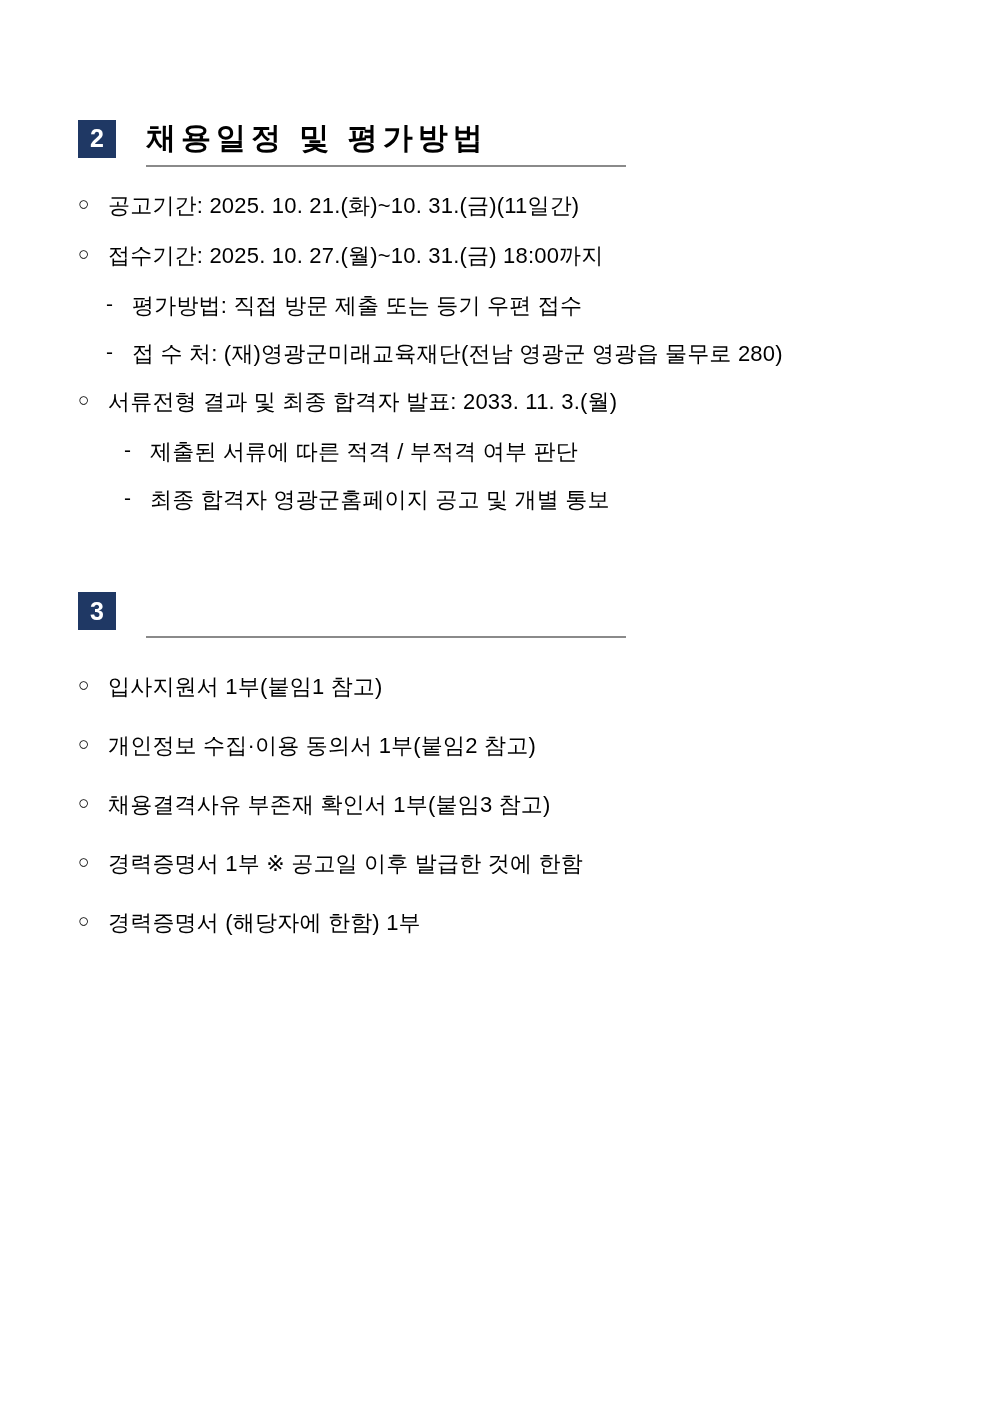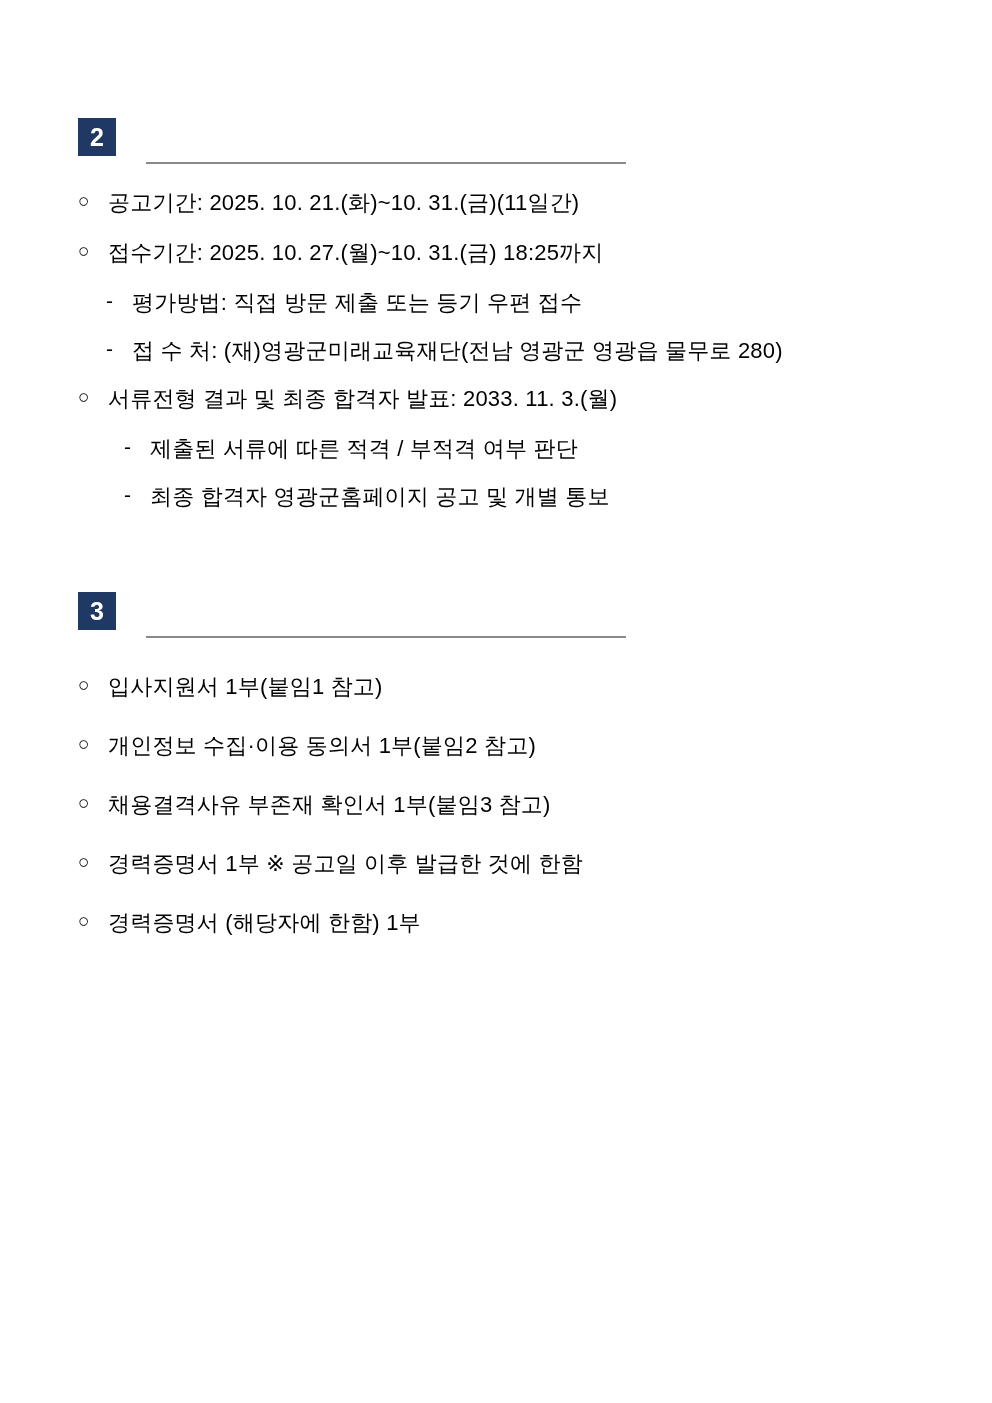--- a/index.html
+++ b/index.html
@@ -103,30 +103,31 @@
   #sec3 .li { margin-bottom: 26px; }
 </style>
 </head>
 <body>
 
 <div class="page">
 
   <div class="section" id="sec2">
     <div class="section-head">
       <div class="sec-num">2</div>
+      <div class="sec-title">채용일정 및 평가방법</div>
     </div>
     <div class="head-rule"></div>
     <div class="list">
       <div class="li">
         <span class="marker">○</span>
         <span class="txt">공고기간: 2025. 10. 21.(화)~10. 31.(금)(11일간)</span>
       </div>
       <div class="li">
         <span class="marker">○</span>
-        <span class="txt">접수기간: 2025. 10. 27.(월)~10. 31.(금) 18:25까지</span>
+        <span class="txt">접수기간: 2025. 10. 27.(월)~10. 31.(금) 18:00까지</span>
       </div>
       <div class="li sub">
         <span class="marker">-</span>
         <span class="txt">평가방법: 직접 방문 제출 또는 등기 우편 접수</span>
       </div>
       <div class="li sub">
         <span class="marker">-</span>
         <span class="txt">접 수 처: (재)영광군미래교육재단(전남 영광군 영광읍 물무로 280)</span>
       </div>
       <div class="li">

